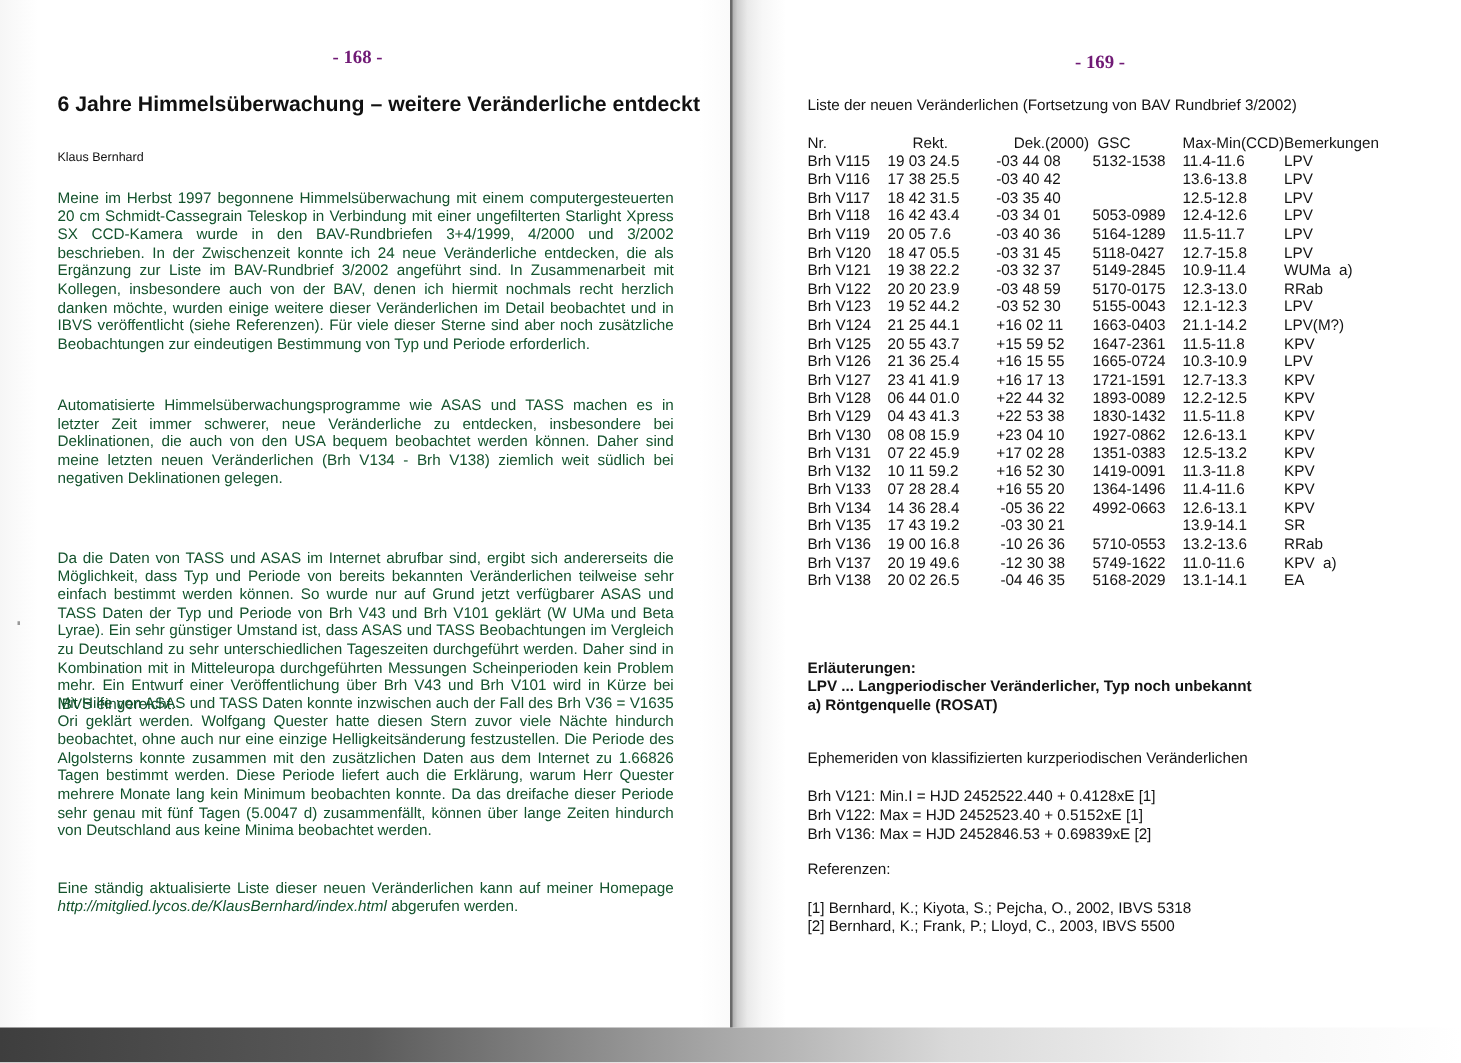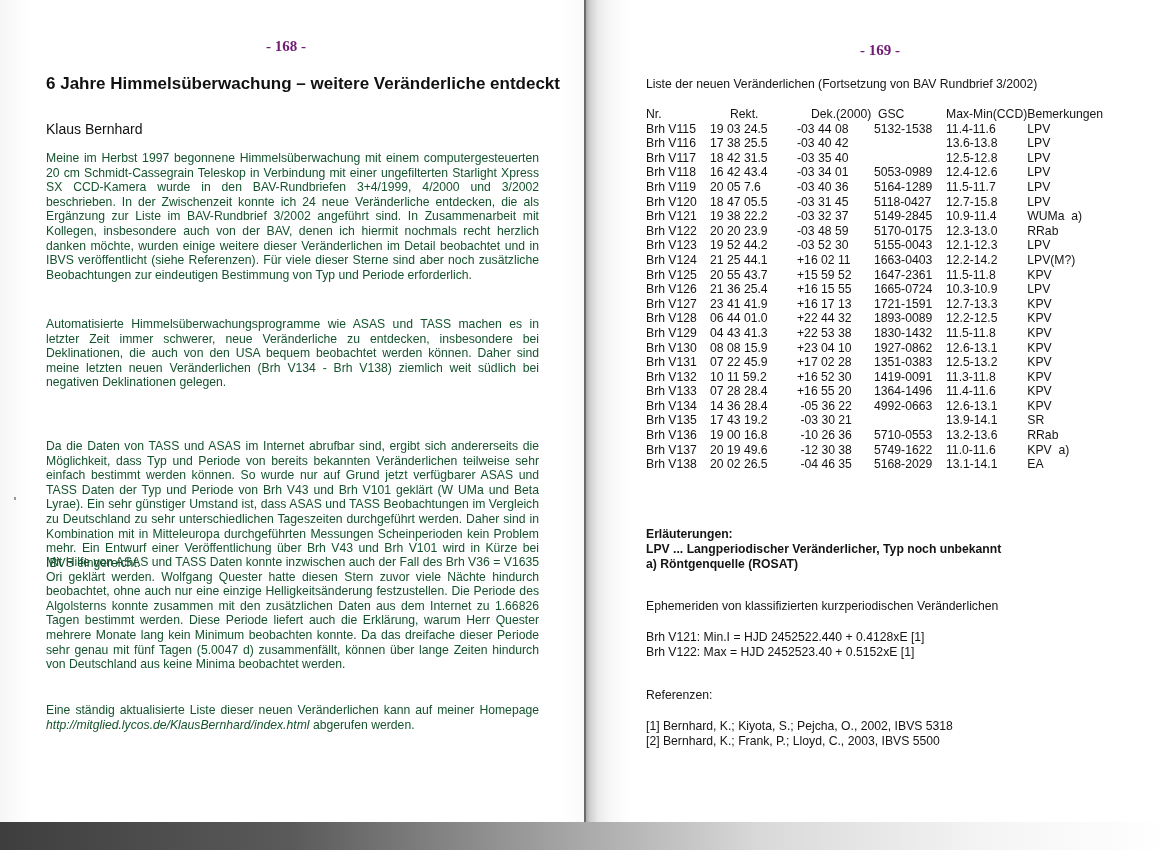--- a/index.html
+++ b/index.html
@@ -63,21 +63,21 @@
       top: 74px;
       font-size: 17px;
       font-weight: bold;
       color: #111;
       white-space: nowrap;
     }
     .author {
       position: absolute;
       left: 46px;
       top: 121px;
-      font-size: 14px;
+      font-size: 10px;
       color: #111;
     }
     .body-col {
       position: absolute;
       left: 46px;
       width: 493px;
       font-size: 12.2px;
       line-height: 14.6px;
       text-align: justify;
       color: #14532d;
@@ -258,21 +258,21 @@
         <td class="c-dec" style="white-space: pre;">-03 52 30</td>
         <td class="c-gsc" style="white-space: pre;">5155-0043</td>
         <td class="c-mm" style="white-space: pre;">12.1-12.3</td>
         <td class="c-rem" style="white-space: pre;">LPV</td>
       </tr>
       <tr>
         <td class="c-nr" style="white-space: pre;">Brh V124</td>
         <td class="c-ra" style="white-space: pre;">21 25 44.1</td>
         <td class="c-dec" style="white-space: pre;">+16 02 11</td>
         <td class="c-gsc" style="white-space: pre;">1663-0403</td>
-        <td class="c-mm" style="white-space: pre;">12.2-14.2</td>
+        <td class="c-mm" style="white-space: pre;">21.1-14.2</td>
         <td class="c-rem" style="white-space: pre;">LPV(M?)</td>
       </tr>
       <tr>
         <td class="c-nr" style="white-space: pre;">Brh V125</td>
         <td class="c-ra" style="white-space: pre;">20 55 43.7</td>
         <td class="c-dec" style="white-space: pre;">+15 59 52</td>
         <td class="c-gsc" style="white-space: pre;">1647-2361</td>
         <td class="c-mm" style="white-space: pre;">11.5-11.8</td>
         <td class="c-rem" style="white-space: pre;">KPV</td>
       </tr>
@@ -386,19 +386,20 @@
 <div class="right-content legend">
   <div>Erläuterungen:</div>
   <div>LPV ... Langperiodischer Veränderlicher, Typ noch unbekannt</div>
   <div>a) Röntgenquelle (ROSAT)</div>
 </div>
 
 <div class="right-content ephem-title">Ephemeriden von klassifizierten kurzperiodischen Veränderlichen</div>
 <div class="right-content ephem">
   <div>Brh V121: Min.I = HJD 2452522.440 + 0.4128xE [1]</div>
   <div>Brh V122: Max = HJD 2452523.40 + 0.5152xE [1]</div>
+  <div>Brh V136: Max = HJD 2452846.53 + 0.69839xE [2]</div>
 </div>
 
 <div class="right-content refs-title">Referenzen:</div>
 <div class="right-content refs">
   <div>[1] Bernhard, K.; Kiyota, S.; Pejcha, O., 2002, IBVS 5318</div>
   <div>[2] Bernhard, K.; Frank, P.; Lloyd, C., 2003, IBVS 5500</div>
 </div>
 
 </body></html>

